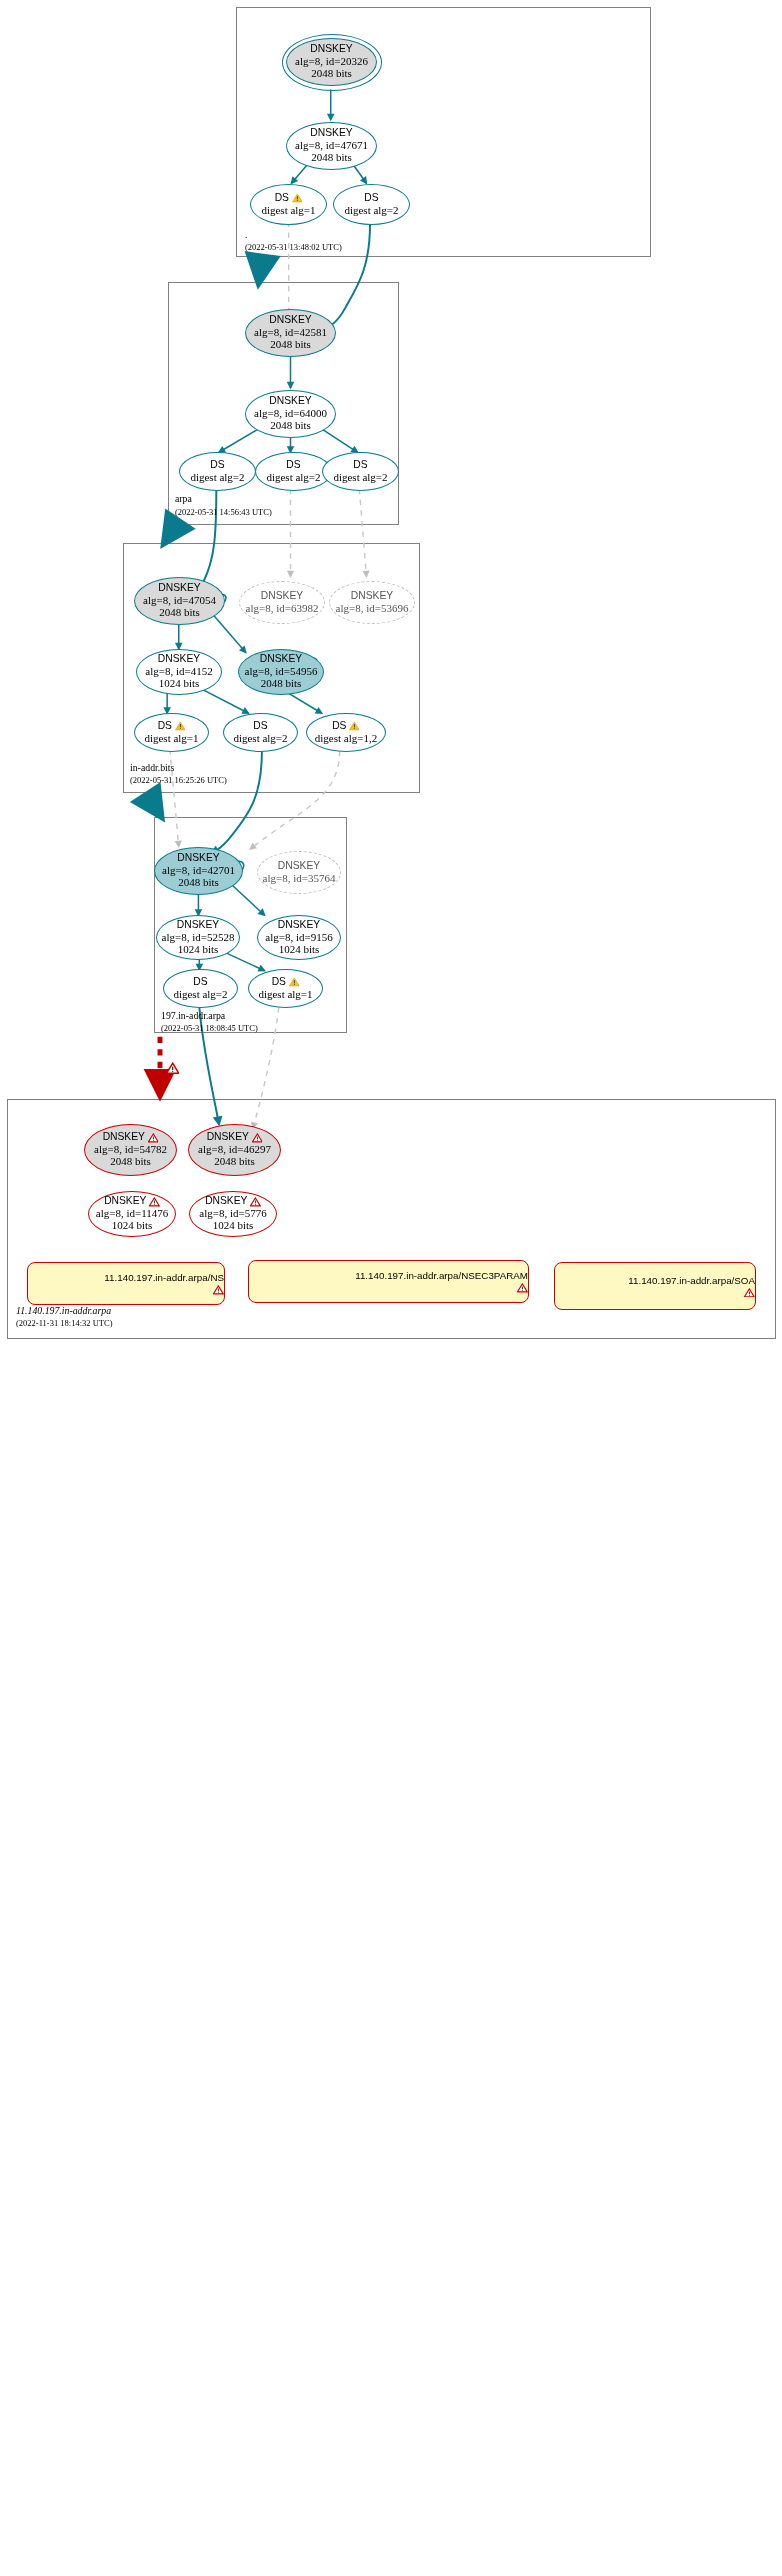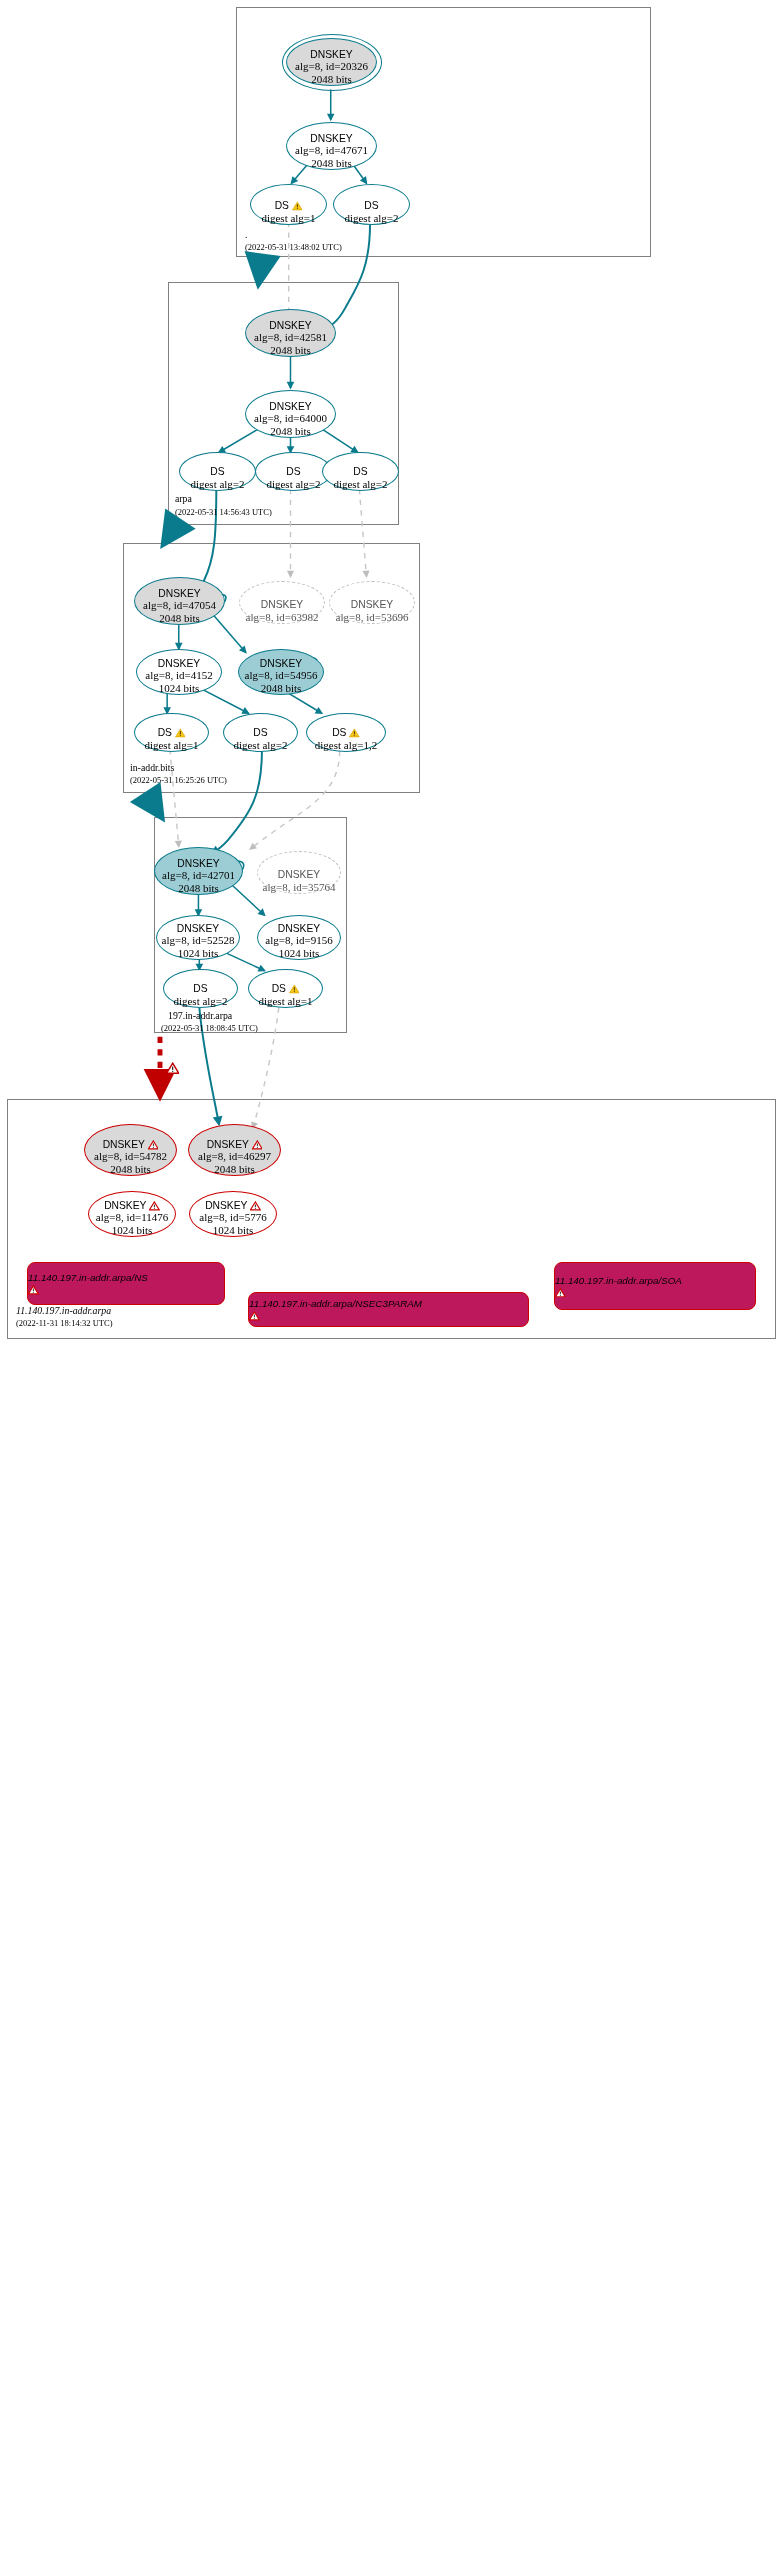--- a/index.html
+++ b/index.html
@@ -6,28 +6,28 @@
   html,body{margin:0;padding:0;background:#ffffff;}
   body{font-family:"Liberation Sans",sans-serif;}
   #canvas{position:relative;width:783px;height:2576px;background:#fff;overflow:hidden;}
   .zone{position:absolute;border:0.9px solid #808080;background:transparent;box-sizing:border-box;}
   .zone-label{position:absolute;font-family:"Liberation Serif",serif;color:#000;white-space:nowrap;}
   .zone-name{font-size:9.8px;}
   .zone-time{font-size:8.5px;}
   svg.layer{position:absolute;left:0;top:0;width:783px;height:2576px;pointer-events:none;}
   .node{position:absolute;box-sizing:border-box;display:flex;flex-direction:column;
         align-items:center;justify-content:center;text-align:center;}
-  .ell{border-radius:50%;justify-content:flex-end;}
+  .ell{border-radius:50%;}
   .n-title{font-family:"Liberation Sans",sans-serif;font-size:10.3px;color:#000;line-height:1.05;
            display:flex;align-items:center;justify-content:center;gap:2.7px;}
   .n-sub{font-family:"Liberation Serif",serif;font-size:11px;color:#000;line-height:1.12;}
   .warn{display:inline-block;width:10.7px;height:9.8px;position:relative;vertical-align:middle;}
   .warn svg{display:block;}
   .rrset{position:absolute;box-sizing:border-box;border:1.4px solid #cc0000;border-radius:8px;
-         background:#be185d;display:flex;flex-direction:column;align-items:flex-start;justify-content:center;font-style:italic;}
+         background:#fef9c3;display:flex;flex-direction:column;align-items:flex-end;justify-content:center;}
   .rrset .lbl{font-family:"Liberation Sans",sans-serif;font-size:9.8px;color:#000;white-space:nowrap;}
 </style>
 </head>
 <body>
 
 <div id="canvas">
 
   <div class="zone" style="left:236px;top:7.2px;width:415px;height:250px;"></div>
   <div class="zone" style="left:168px;top:282px;width:231px;height:243px;"></div>
   <div class="zone" style="left:123px;top:543px;width:297px;height:250px;"></div>
@@ -309,21 +309,21 @@
         <svg viewBox="0 0 24 22" width="10.7" height="9.8">
             <path d="M12 2 L23 20 L1 20 Z" fill="#f5c518" stroke="#d8a400" stroke-width="1.4"></path>
             <rect x="11" y="7" width="2" height="7" fill="#3a2c00"></rect>
             <rect x="11" y="15.5" width="2" height="2" fill="#3a2c00"></rect>
           </svg>
       </span>
     </div>
     <div class="n-sub">digest alg=1</div>
   </div>
 
-  <div class="zone-label zone-name" style="left:161px;top:1010px;margin-left:7px;">197.in-addr.arpa</div>
+  <div class="zone-label zone-name" style="left:161px;top:1010px;">197.in-addr.arpa</div>
   <div class="zone-label zone-time" style="left:161px;top:1023px;">(2022-05-31 18:08:45 UTC)</div>
 
   <div class="node ell" style="left:84px;top:1124px;width:93px;height:52px;border:1.7px solid #cc0000;background:#d9d9d9;">
     <div class="n-title">
       <span>DNSKEY</span>
       <span class="warn">
         <svg viewBox="0 0 24 22" width="10.7" height="9.8">
             <path d="M12 2 L23 20 L1 20 Z" fill="#fff" stroke="#cc0000" stroke-width="2.4"></path>
             <rect x="11" y="8" width="2" height="6" fill="#111"></rect>
             <rect x="11" y="15.5" width="2" height="2" fill="#111"></rect>
@@ -383,21 +383,21 @@
     <div class="lbl">11.140.197.in-addr.arpa/NS</div>
     <span class="warn" style="margin-top:1.8px;">
       <svg viewBox="0 0 24 22" width="10.7" height="9.8">
           <path d="M12 2 L23 20 L1 20 Z" fill="#fff" stroke="#cc0000" stroke-width="2.4"></path>
           <rect x="11" y="8" width="2" height="6" fill="#111"></rect>
           <rect x="11" y="15.5" width="2" height="2" fill="#111"></rect>
         </svg>
     </span>
   </div>
 
-  <div class="rrset" style="left:248px;top:1292px;width:281px;height:35px;">
+  <div class="rrset" style="left:248px;top:1260px;width:281px;height:43px;">
     <div class="lbl">11.140.197.in-addr.arpa/NSEC3PARAM</div>
     <span class="warn" style="margin-top:1.8px;">
       <svg viewBox="0 0 24 22" width="10.7" height="9.8">
           <path d="M12 2 L23 20 L1 20 Z" fill="#fff" stroke="#cc0000" stroke-width="2.4"></path>
           <rect x="11" y="8" width="2" height="6" fill="#111"></rect>
           <rect x="11" y="15.5" width="2" height="2" fill="#111"></rect>
         </svg>
     </span>
   </div>
 

